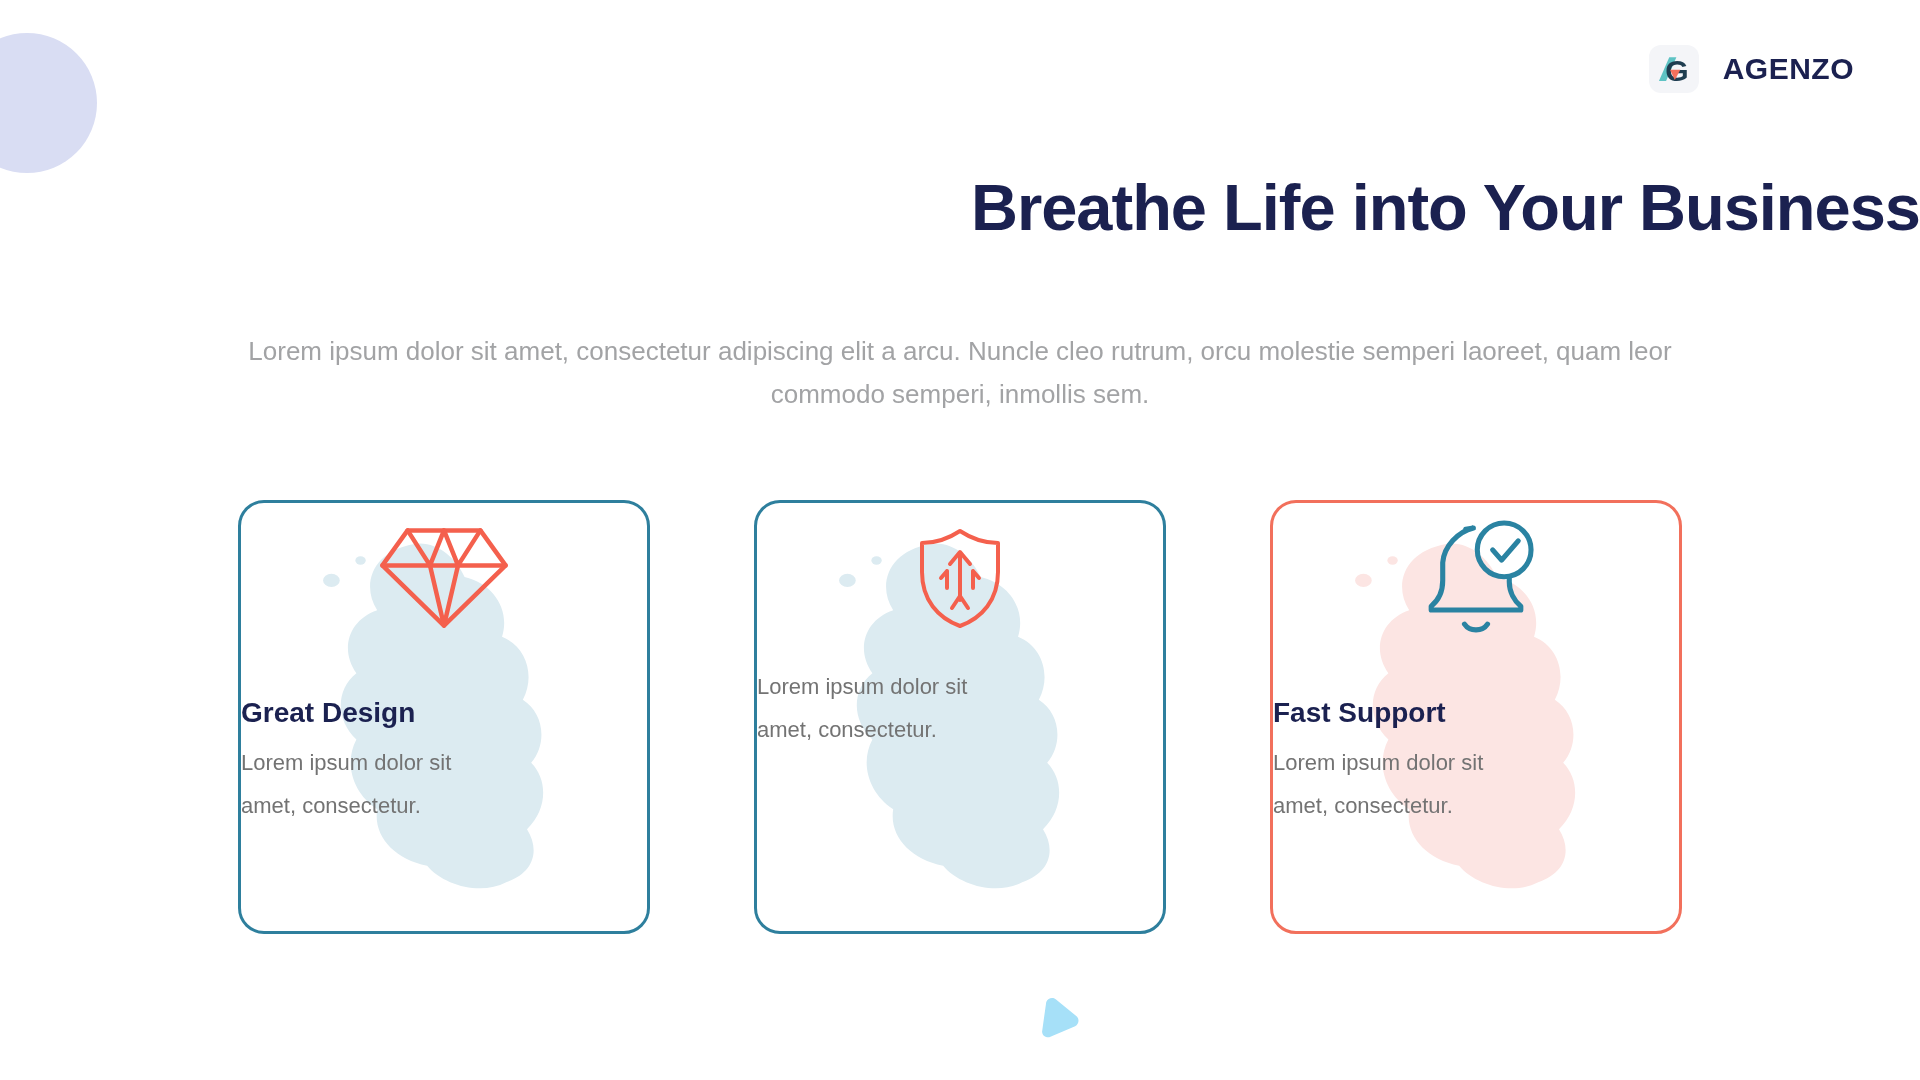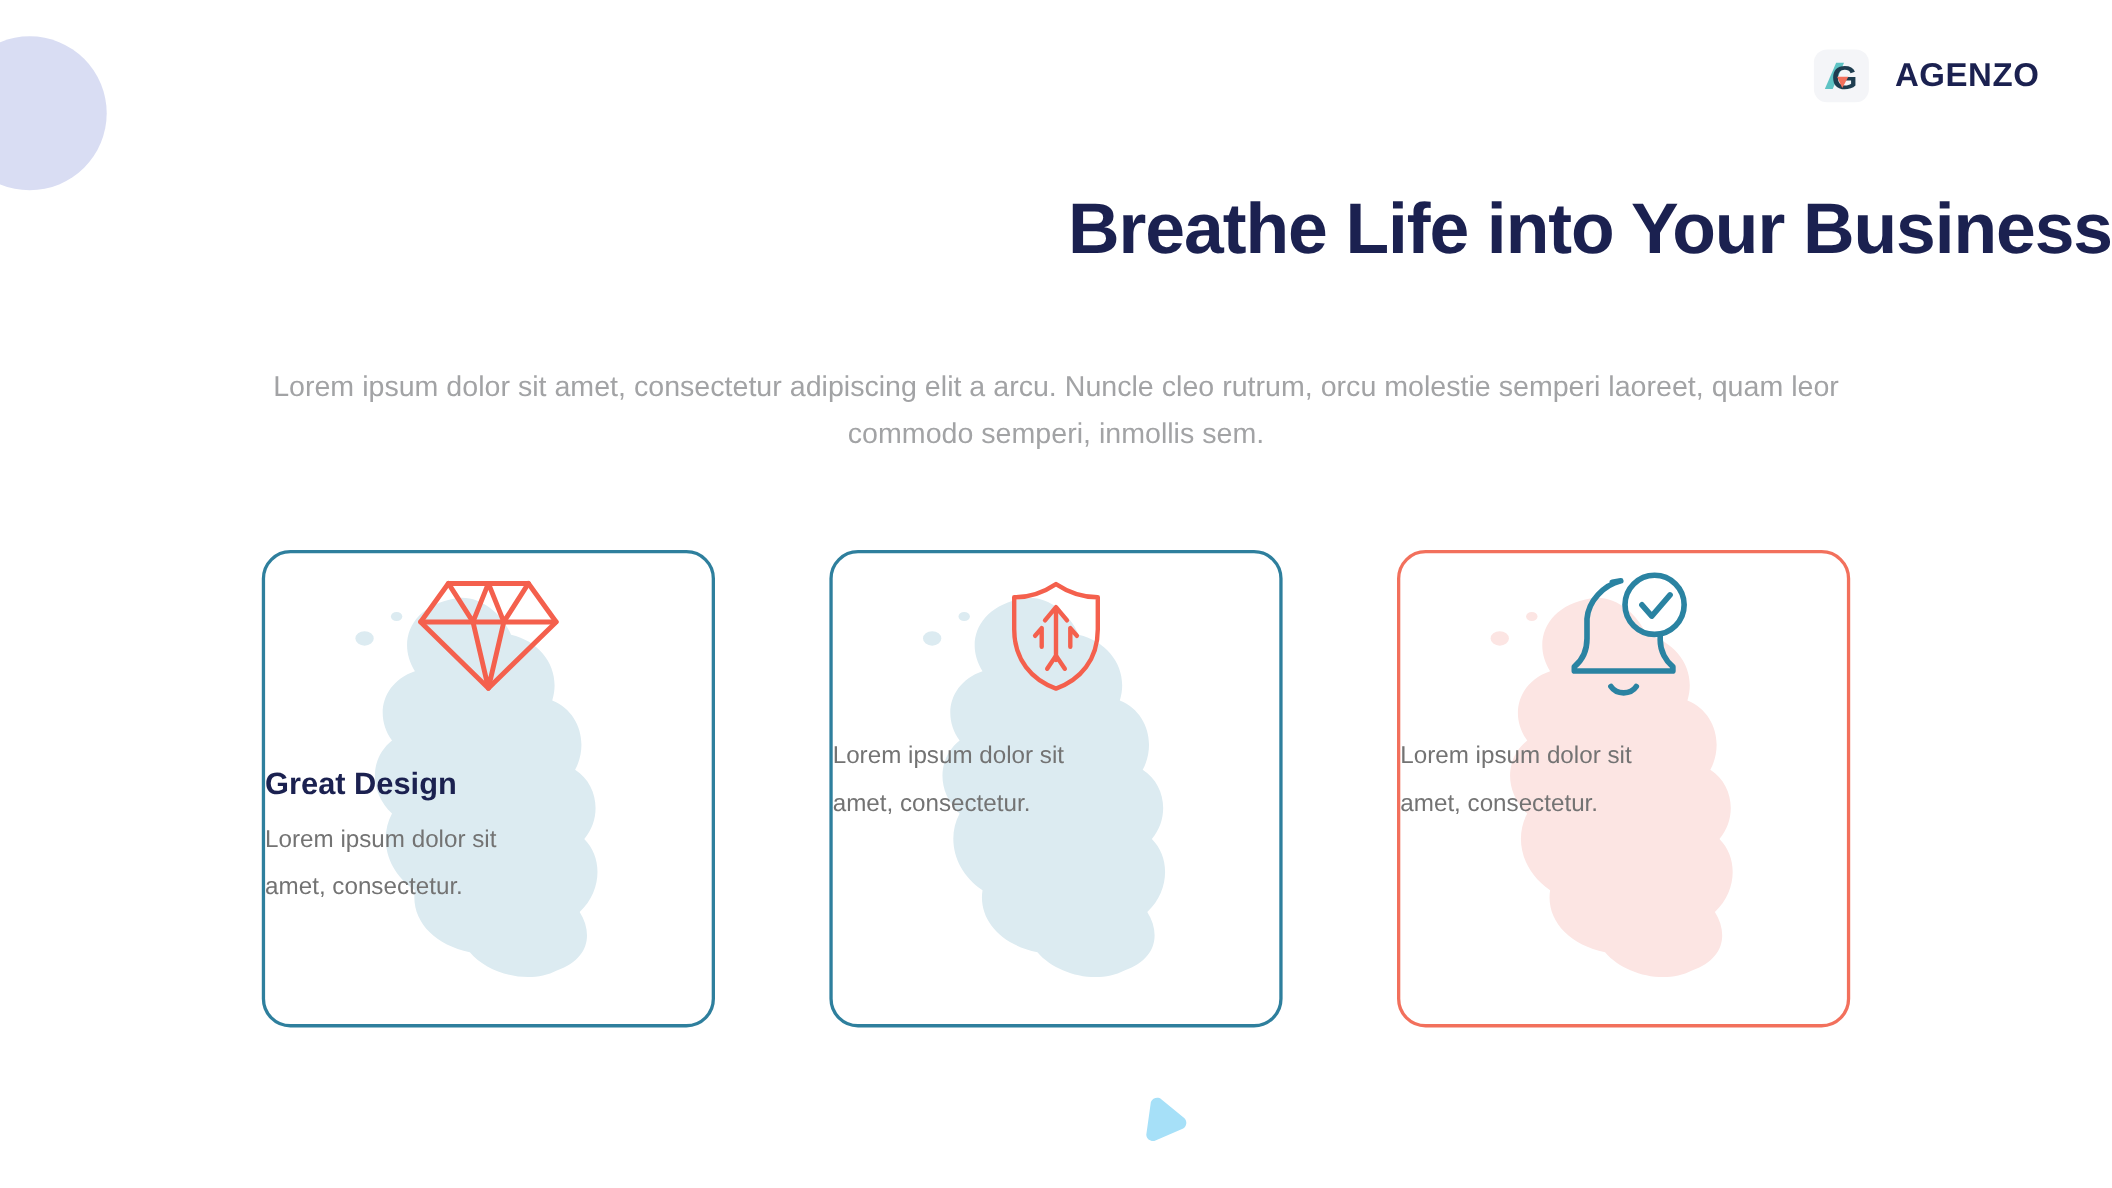--- a/index.html
+++ b/index.html
@@ -130,20 +130,21 @@
       </svg>
       <div class="card-inner">
         <div class="icon-holder">
           <svg width="134" height="128" viewBox="0 0 104 100" fill="none" stroke-width="4" stroke-linejoin="round" stroke-linecap="round" class="icon-stroke" stroke="#2a83a2">
             <path d="M44 12 L50 11 C38 14 27 25 26 38 L26 52 C26 61 22 68 17 72 L17 75 L87 75 L87 72 C82 68 78 61 78 53 L78 50"></path>
             <circle cx="74" cy="28" r="21"></circle>
             <path d="M65 28 L72 36 L85 21"></path>
             <path d="M43 86 C47 92 57 92 61 86"></path>
           </svg>
         </div>
+        <h3 class="card-title">Fast Support</h3>
         <p class="card-body">
           <span>Lorem ipsum dolor sit</span><br>
           <span>amet, consectetur.</span>
         </p>
       </div>
     </div>
 
   </div>
 
   <div class="decor-triangle">

